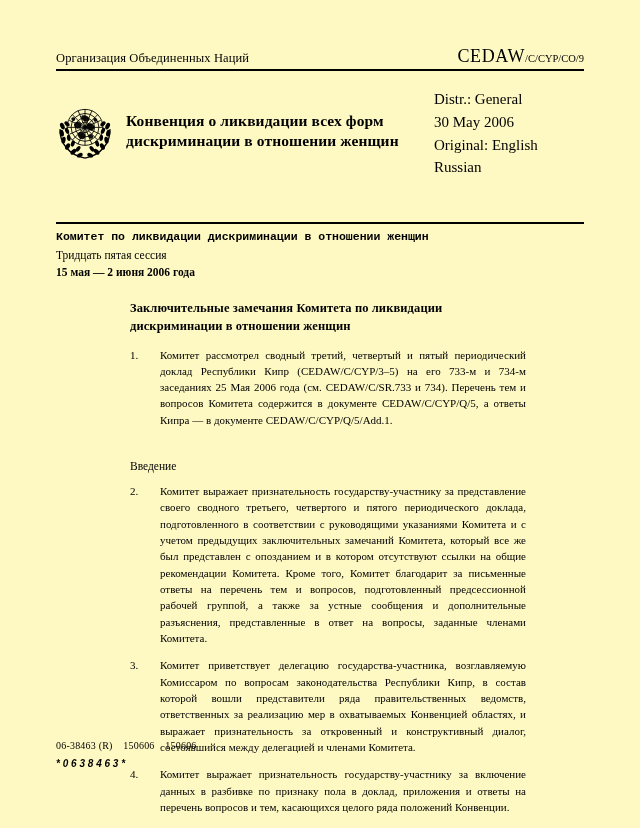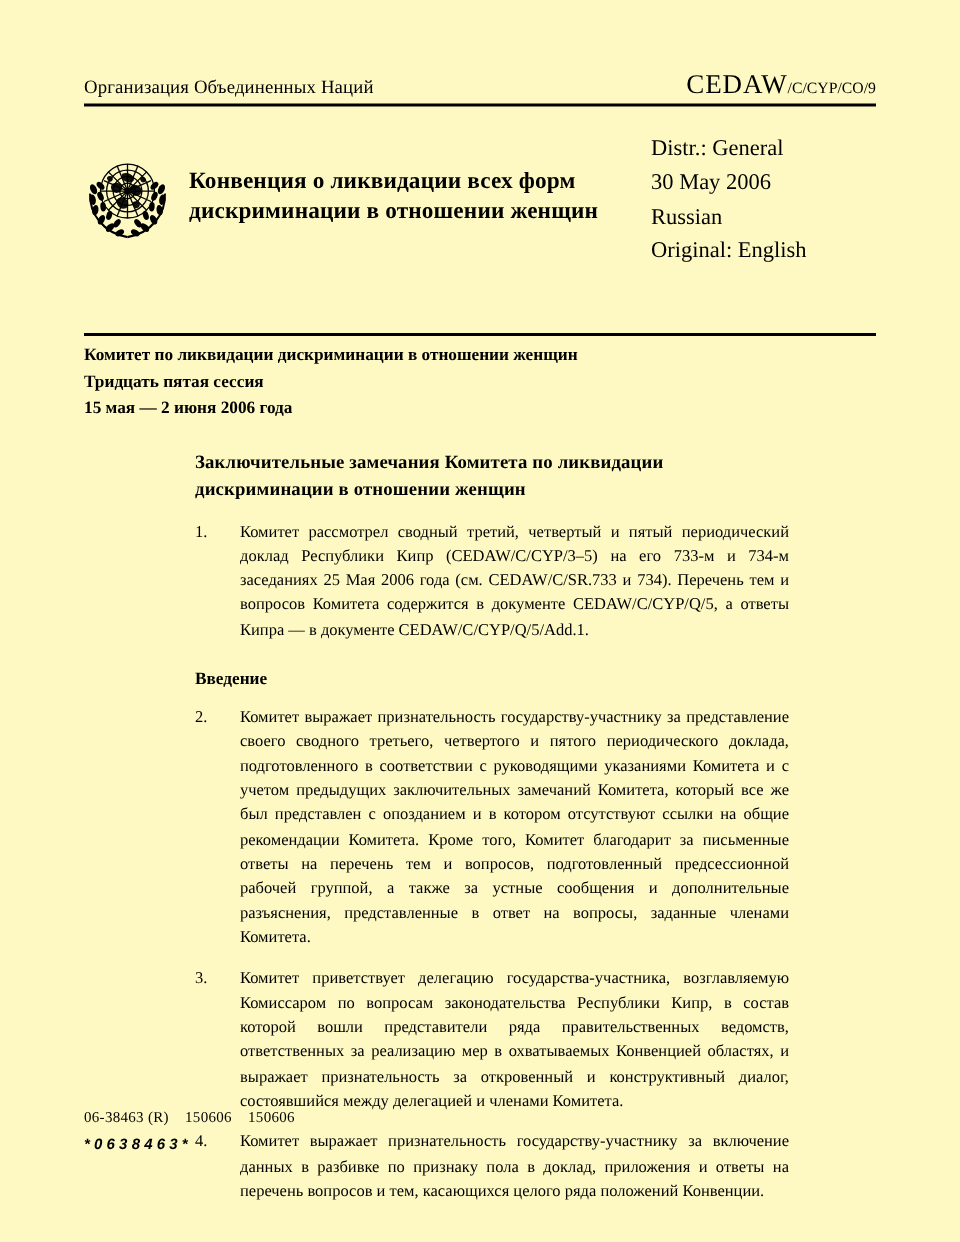--- a/index.html
+++ b/index.html
@@ -97,23 +97,24 @@
   .committee {
     position: absolute;
     left: 56px;
     top: 229px;
     width: 528px;
     font-size: 11.5px;
     line-height: 1.45;
   }
   .committee .cm-name {
     font-weight: bold;
+    font-family: Liberation Mono, monospace;
   }
   .committee .cm-session {
-    font-weight: bold;
+    font-weight: normal;
     padding-top: 1px;
   }
   .committee .cm-dates {
     font-weight: bold;
     padding-top: 1px;
   }
 
   
   .body-col {
     position: absolute;
@@ -127,22 +128,22 @@
     line-height: 1.42;
     letter-spacing: 0.1px;
   }
   .country-head {
     font-size: 11.5px;
     font-weight: bold;
     margin-top: 17px;
   }
   .section-head {
     font-size: 11.5px;
-    font-weight: bold;
-    margin-top: 19px;
+    font-weight: normal;
+    margin-top: 32px;
     margin-bottom: 2px;
   }
 
   .para {
     display: flex;
     margin-top: 11px;
     font-size: 11px;
     line-height: 1.485;
   }
   .para-num {
@@ -257,22 +258,22 @@
             <path d="M66 26 C69 25 72 27 71 30 C70 33 66 33 65 30 C64 28 64 27 66 26 Z"></path>
           </g>
         </svg>
       </div>
 
       <div class="conv-title">Конвенция о ликвидации всех форм дискриминации в отношении женщин</div>
 
       <div class="distr-block">
         <div>Distr.: General</div>
         <div>30 May 2006</div>
+        <div>Original: English</div>
         <div>Russian</div>
-        <div>Original: English</div>
       </div>
 
     </div>
   </div>
 
   <div class="committee-rule">
     <hr class="rule-thick">
   </div>
 
   <div class="committee">

